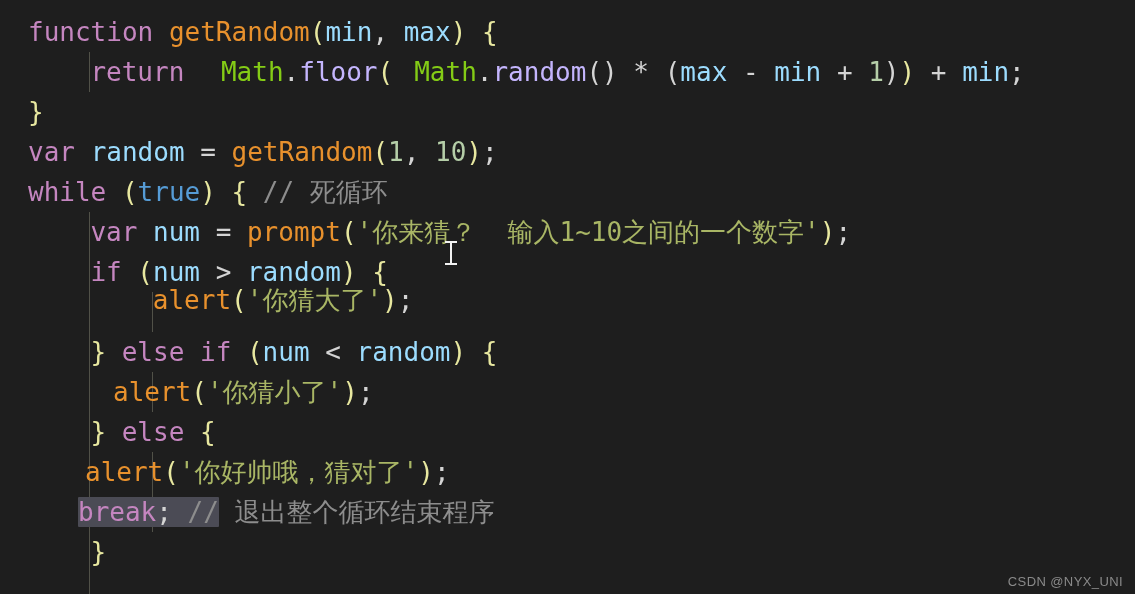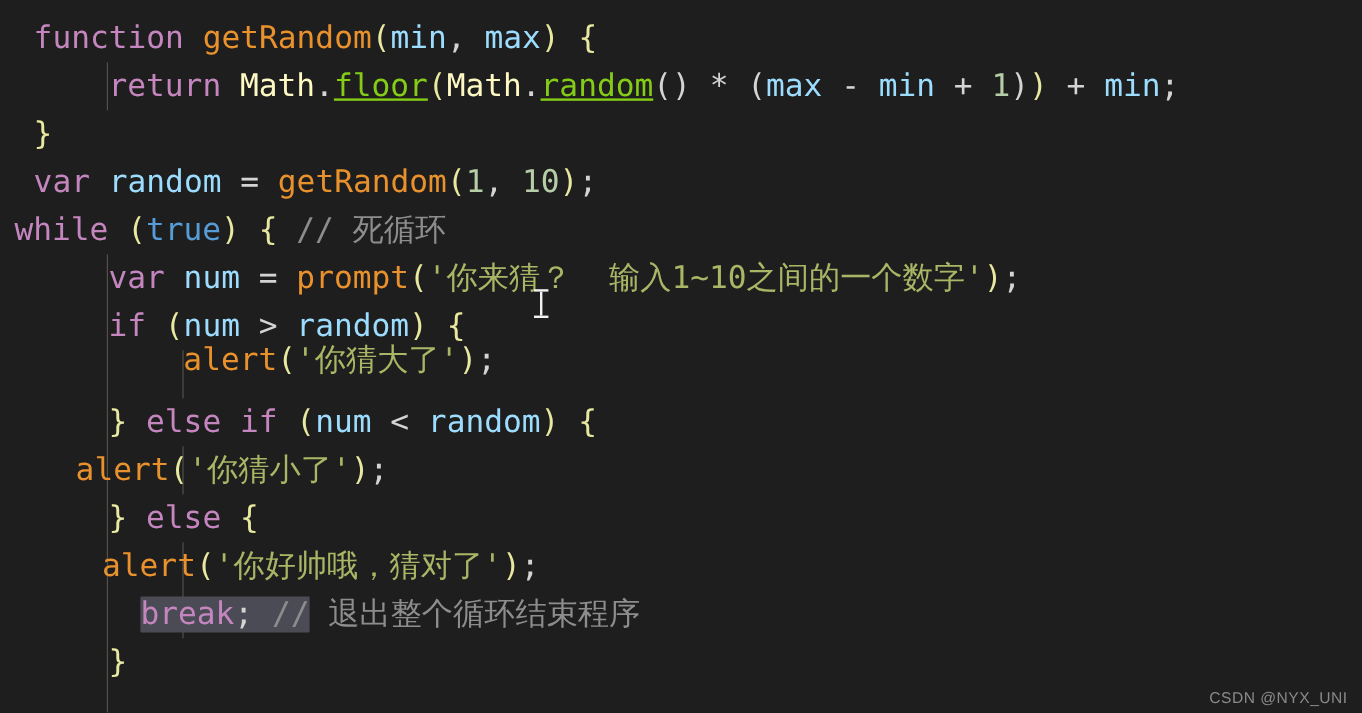--- a/index.html
+++ b/index.html
@@ -47,22 +47,22 @@
     display: inline-block;
     white-space: pre;
     padding-left: 28px;
   }
 
   
   .t-kw        { color: #c586c0; }   
   .t-kw2       { color: #569cd6; }   
   .t-fn        { color: #e8912d; }   
   .t-var       { color: #9cdcfe; }   
-  .t-obj       { color: #fef9c3; }   
-  .t-meth      { color: #84cc16; text-decoration: underline; }   
+  .t-obj       { color: #84cc16; margin-left: 21px; }   
+  .t-meth      { color: #c4b5fd; }   
   .t-num       { color: #b5cea8; }   
   .t-str       { color: #a9b665; }   
   .t-cmt       { color: #8d8d8d; }   
   .t-punc      { color: #d4d4d4; }   
   .t-op        { color: #d4d4d4; }
   .t-br1       { color: #e8e8a0; }   
   .t-br2       { color: #d4d4d4; }
 
   
   .sel {
@@ -143,29 +143,29 @@
       <div class="indent-guide" style="left: 151.8px; top: 292px; height: 40px;"></div>
       <div class="indent-guide" style="left: 151.8px; top: 372px; height: 40px;"></div>
       <div class="indent-guide" style="left: 151.8px; top: 452px; height: 80px;"></div>
     </div>
 
   <div class="code-surface" id="code-surface">
       <div class="code-line" style="top: 12px;"><span class="line-inner" style="padding-left: 28px;"><span class="t-kw">function</span><span class="t-punc"> </span><span class="t-fn">getRandom</span><span class="t-br1">(</span><span class="t-var">min</span><span class="t-punc">,</span><span class="t-punc"> </span><span class="t-var">max</span><span class="t-br1">)</span><span class="t-punc"> </span><span class="t-br1">{</span></span></div>
       <div class="code-line" style="top: 52px;"><span class="line-inner" style="padding-left: 90.4px;"><span class="t-kw">return</span><span class="t-punc"> </span><span class="t-obj">Math</span><span class="t-punc">.</span><span class="t-meth">floor</span><span class="t-br1">(</span><span class="t-obj">Math</span><span class="t-punc">.</span><span class="t-meth">random</span><span class="t-br2">()</span><span class="t-punc"> </span><span class="t-op">*</span><span class="t-punc"> </span><span class="t-br2">(</span><span class="t-var">max</span><span class="t-punc"> </span><span class="t-op">-</span><span class="t-punc"> </span><span class="t-var">min</span><span class="t-punc"> </span><span class="t-op">+</span><span class="t-punc"> </span><span class="t-num">1</span><span class="t-br2">)</span><span class="t-br1">)</span><span class="t-punc"> </span><span class="t-op">+</span><span class="t-punc"> </span><span class="t-var">min</span><span class="t-punc">;</span></span></div>
       <div class="code-line" style="top: 92px;"><span class="line-inner" style="padding-left: 28px;"><span class="t-br1">}</span></span></div>
       <div class="code-line" style="top: 132px;"><span class="line-inner" style="padding-left: 28px;"><span class="t-kw">var</span><span class="t-punc"> </span><span class="t-var">random</span><span class="t-punc"> </span><span class="t-op">=</span><span class="t-punc"> </span><span class="t-fn">getRandom</span><span class="t-br1">(</span><span class="t-num">1</span><span class="t-punc">,</span><span class="t-punc"> </span><span class="t-num">10</span><span class="t-br1">)</span><span class="t-punc">;</span></span></div>
-      <div class="code-line" style="top: 172px;"><span class="line-inner" style="padding-left: 12px;"><span class="t-kw">while</span><span class="t-punc"> </span><span class="t-br1">(</span><span class="t-kw2">true</span><span class="t-br1">)</span><span class="t-punc"> </span><span class="t-br1">{</span><span class="t-punc"> </span><span class="t-cmt">// 死循环</span></span></div>
+      <div class="code-line" style="top: 172px;"><span class="line-inner" style="padding-left: 28px;"><span class="t-kw">while</span><span class="t-punc"> </span><span class="t-br1">(</span><span class="t-kw2">true</span><span class="t-br1">)</span><span class="t-punc"> </span><span class="t-br1">{</span><span class="t-punc"> </span><span class="t-cmt">// 死循环</span></span></div>
       <div class="code-line" style="top: 212px;"><span class="line-inner" style="padding-left: 90.4px;"><span class="t-kw">var</span><span class="t-punc"> </span><span class="t-var">num</span><span class="t-punc"> </span><span class="t-op">=</span><span class="t-punc"> </span><span class="t-fn">prompt</span><span class="t-br1">(</span><span class="t-str">'你来猜？  输入1~10之间的一个数字'</span><span class="t-br1">)</span><span class="t-punc">;</span></span></div>
       <div class="code-line" style="top: 252px;"><span class="line-inner" style="padding-left: 90.4px;"><span class="t-kw">if</span><span class="t-punc"> </span><span class="t-br1">(</span><span class="t-var">num</span><span class="t-punc"> </span><span class="t-op">&gt;</span><span class="t-punc"> </span><span class="t-var">random</span><span class="t-br1">)</span><span class="t-punc"> </span><span class="t-br1">{</span></span></div>
       <div class="code-line" style="top: 280px;"><span class="line-inner" style="padding-left: 152.8px;"><span class="t-fn">alert</span><span class="t-br1">(</span><span class="t-str">'你猜大了'</span><span class="t-br1">)</span><span class="t-punc">;</span></span></div>
       <div class="code-line" style="top: 332px;"><span class="line-inner" style="padding-left: 90.4px;"><span class="t-br1">}</span><span class="t-punc"> </span><span class="t-kw">else</span><span class="t-punc"> </span><span class="t-kw">if</span><span class="t-punc"> </span><span class="t-br1">(</span><span class="t-var">num</span><span class="t-punc"> </span><span class="t-op">&lt;</span><span class="t-punc"> </span><span class="t-var">random</span><span class="t-br1">)</span><span class="t-punc"> </span><span class="t-br1">{</span></span></div>
-      <div class="code-line" style="top: 372px;"><span class="line-inner" style="padding-left: 63px;"><span class="t-fn">alert</span><span class="t-br1">(</span><span class="t-str">'你猜小了'</span><span class="t-br1">)</span><span class="t-punc">;</span></span></div>
+      <div class="code-line" style="top: 372px;"><span class="line-inner" style="padding-left: 113px;"><span class="t-fn">alert</span><span class="t-br1">(</span><span class="t-str">'你猜小了'</span><span class="t-br1">)</span><span class="t-punc">;</span></span></div>
       <div class="code-line" style="top: 412px;"><span class="line-inner" style="padding-left: 90.4px;"><span class="t-br1">}</span><span class="t-punc"> </span><span class="t-kw">else</span><span class="t-punc"> </span><span class="t-br1">{</span></span></div>
       <div class="code-line" style="top: 452px;"><span class="line-inner" style="padding-left: 85px;"><span class="t-fn">alert</span><span class="t-br1">(</span><span class="t-str">'你好帅哦，猜对了'</span><span class="t-br1">)</span><span class="t-punc">;</span></span></div>
-      <div class="code-line" style="top: 492px;"><span class="line-inner" style="padding-left: 117px; text-align: right;"><span class="sel"><span class="t-kw">break</span><span class="t-punc">;</span><span class="t-punc"> </span><span class="t-cmt">//</span></span><span class="t-cmt"> 退出整个循环结束程序</span></span></div>
+      <div class="code-line" style="top: 492px;"><span class="line-inner" style="padding-left: 78px; text-align: right;"><span class="sel"><span class="t-kw">break</span><span class="t-punc">;</span><span class="t-punc"> </span><span class="t-cmt">//</span></span><span class="t-cmt"> 退出整个循环结束程序</span></span></div>
       <div class="code-line" style="top: 532px;"><span class="line-inner" style="padding-left: 90.4px;"><span class="t-br1">}</span></span></div>
     </div>
 
   <div class="mouse-ibeam" id="mouse-ibeam" style="left: 445px; top: 240px;">
     <div class="cap-t"></div>
     <div class="stem"></div>
     <div class="cap-b"></div>
   </div>
 
   <div class="watermark">CSDN @NYX_UNI</div>

